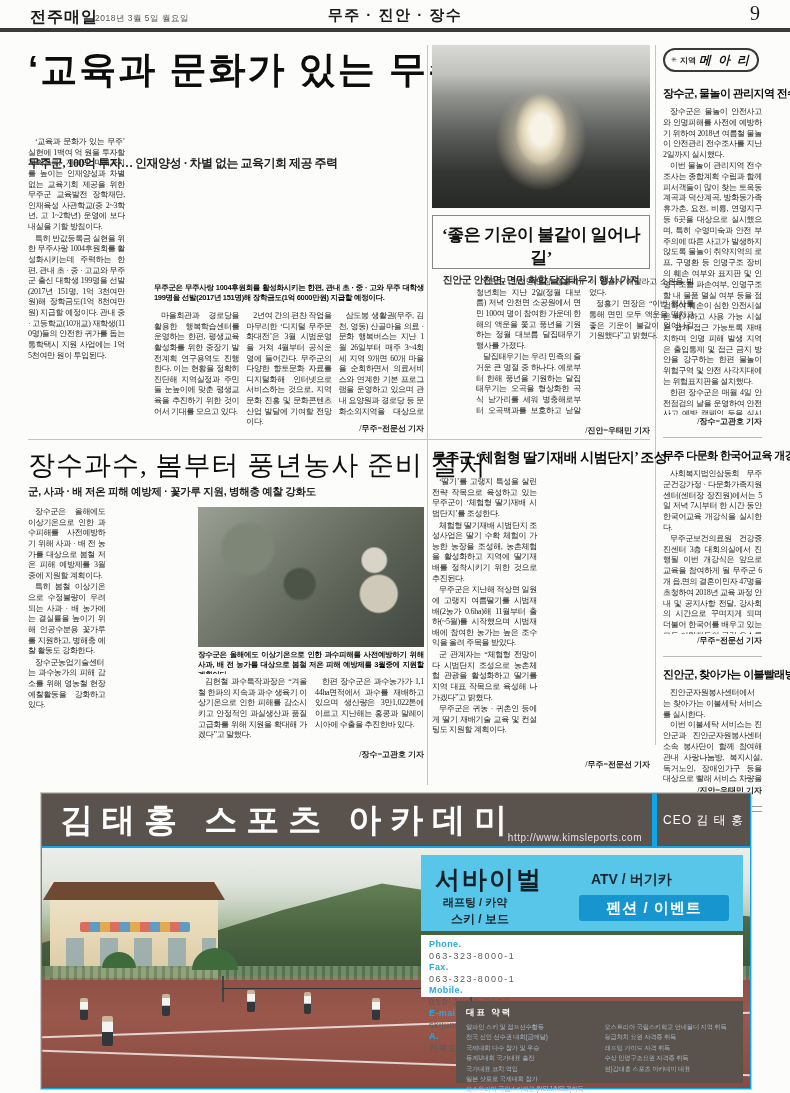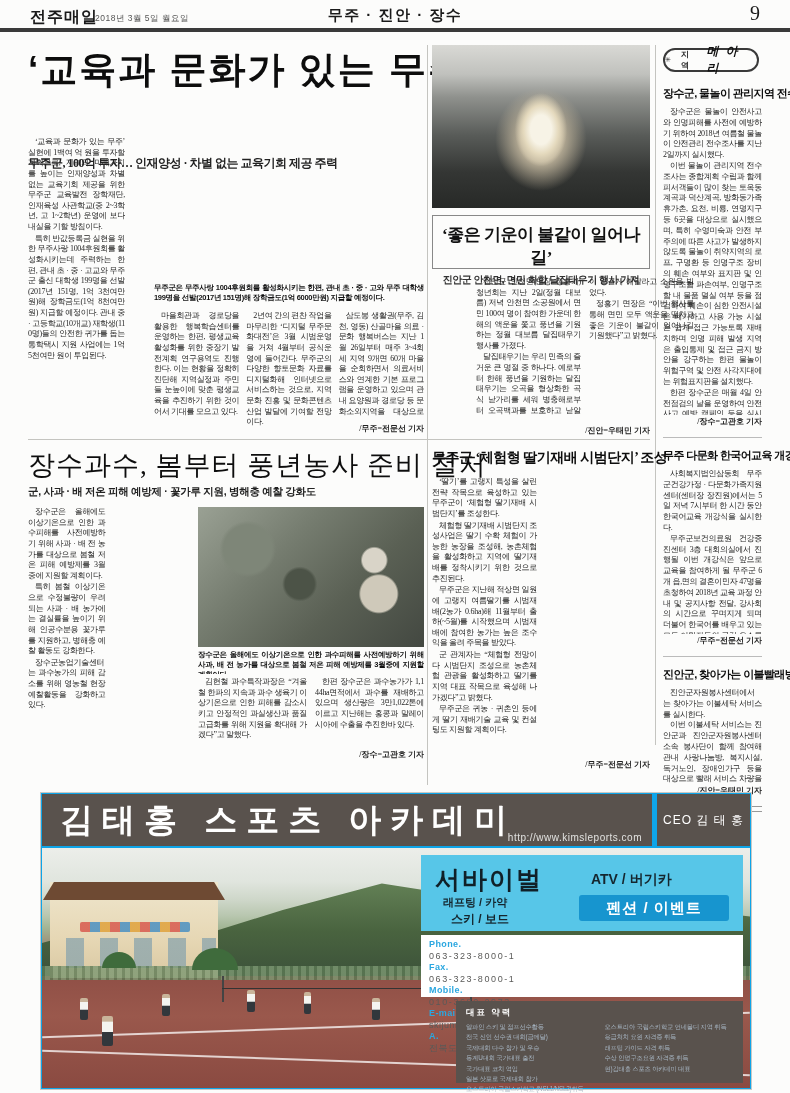--- a/index.html
+++ b/index.html
@@ -62,21 +62,21 @@
       radial-gradient(circle at 45% 55%, #4c5347 0 10%, transparent 12%),
       linear-gradient(135deg,#9aa194 0%,#757c6f 35%,#5a6054 65%,#434841 100%);}
   .orch-caption{position:absolute;left:170px;top:203px;width:226px;height:24px;}
   .orch-rest{position:absolute;left:170px;top:230px;width:226px;height:82px;column-count:2;column-gap:8px;column-fill:auto;}
   
   .straw{position:absolute;left:432px;top:447px;width:218px;height:338px;}
   .straw-headline{position:absolute;left:0;top:2px;font-family:"Liberation Serif",serif;font-size:14px;font-weight:bold;letter-spacing:-.5px;white-space:nowrap;color:#0d0d0d;}
   .straw-body{position:absolute;left:0;top:30px;width:218px;height:290px;column-count:2;column-gap:8px;column-fill:auto;}
   
   .sidebar{position:absolute;left:663px;top:48px;width:99px;height:700px;}
-  .badge{width:92px;height:20px;border:2px solid #3a3a3a;border-radius:12px;display:flex;align-items:center;justify-content:center;gap:10px;margin-bottom:14px;}
+  .badge{width:92px;height:20px;border:2px solid #3a3a3a;border-radius:12px;display:flex;align-items:center;justify-content:center;gap:3px;margin-bottom:14px;}
   .badge .star{font-size:7px;color:#333;}
   .badge .pre{font-size:8px;font-weight:bold;color:#222;}
   .badge .ttl{font-size:12px;font-weight:bold;font-family:"Liberation Serif",serif;font-style:italic;letter-spacing:2px;color:#111;}
   .sb-art{margin-bottom:10px;}
   .sb-head{font-size:11px;font-weight:bold;letter-spacing:-.6px;color:#0d0d0d;margin:0 0 6px;white-space:nowrap;}
   .sb-body{font-family:"Liberation Serif",serif;font-size:8px;line-height:1.35;letter-spacing:-.3px;text-align:justify;word-break:break-all;color:#242424;overflow:hidden;}
   .sb-body p{margin:0;text-indent:7px;}
   .sb-byline{text-align:right;font-size:8px;font-weight:bold;font-family:"Liberation Serif",serif;margin-top:1px;}
   .sb-rule{height:1px;background:#bbb;margin:10px 0;}
   .sb-endrule{height:4px;border-top:1px solid #999;border-bottom:1px solid #999;margin-top:6px;}

